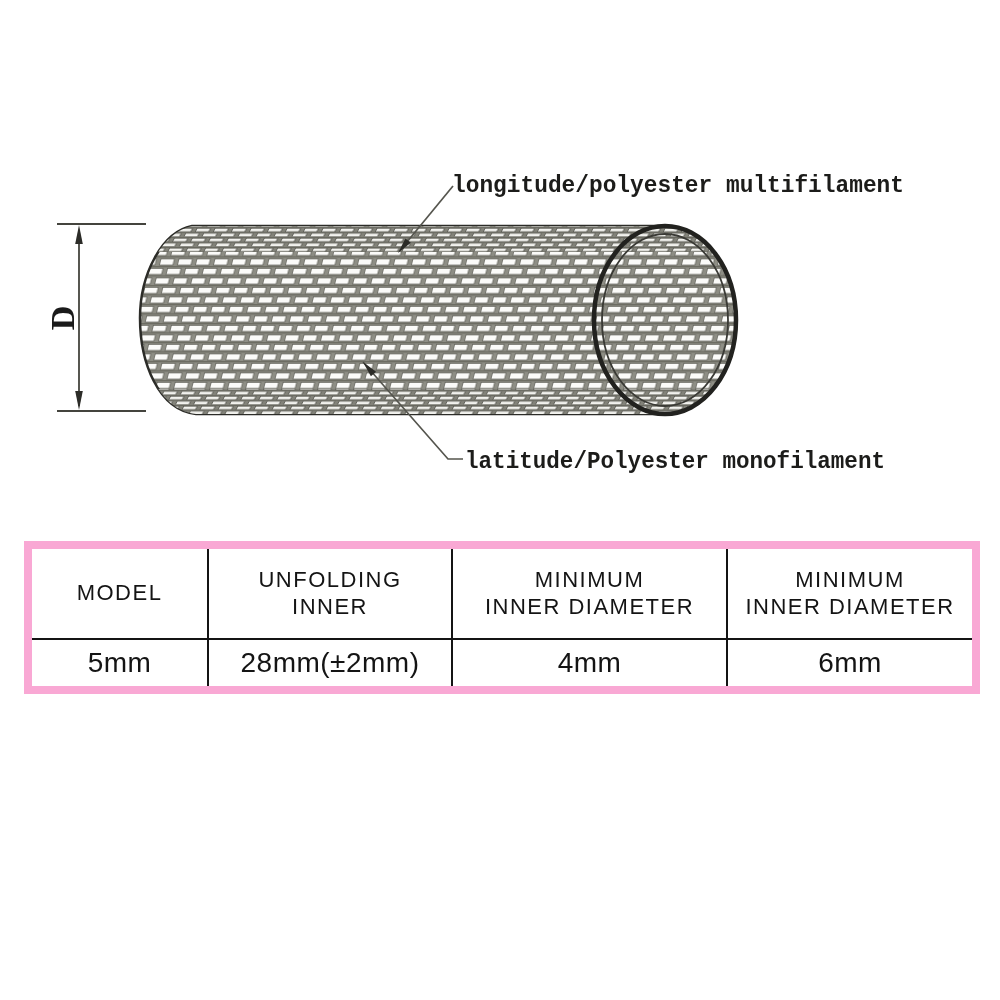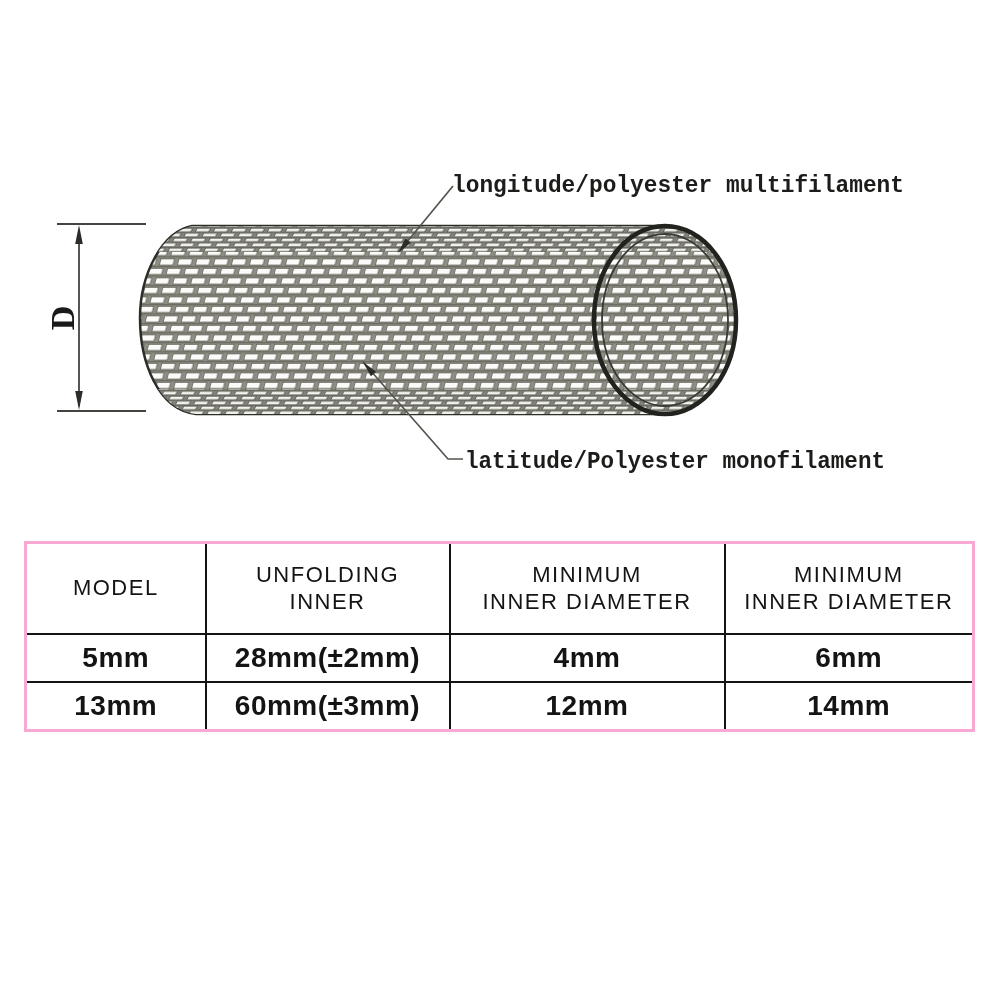--- a/index.html
+++ b/index.html
@@ -14,31 +14,31 @@
     font-weight:700;font-size:23px;fill:#1c1c1a;
   }
   .dim-letter{
     font-family:"Liberation Serif","DejaVu Serif",serif;
     font-weight:700;font-size:34px;fill:#1a1a1a;
   }
 
   table.spec{
     position:absolute;left:24px;top:541px;width:948px;
     border-collapse:collapse;table-layout:fixed;
-    border:3px solid #f9a8d4;
+    border:8px solid #f9a8d4;
   }
   table.spec th, table.spec td{
     border:2px solid #141414;text-align:center;vertical-align:middle;
     padding:0;color:#141414;background:#ffffff;
   }
   table.spec th{
     height:89px;font-weight:400;font-size:22px;letter-spacing:1.5px;line-height:1.22;
   }
   table.spec td{
-    height:46px;font-size:28px;letter-spacing:0.5px;font-weight:700;
+    height:46px;font-size:28px;letter-spacing:0.5px;font-weight:400;
   }
   th .hline{display:block;}
 </style>
 </head>
 <body>
 
 <div class="stage">
 
   <svg class="diagram" width="1000" height="525" viewBox="0 0 1000 525">
     <defs>
@@ -122,21 +122,15 @@
         </th>
       </tr>
     </thead>
     <tbody>
       <tr>
         <td>5mm</td>
         <td>28mm(±2mm)</td>
         <td>4mm</td>
         <td>6mm</td>
       </tr>
-      <tr>
-        <td>13mm</td>
-        <td>60mm(±3mm)</td>
-        <td>12mm</td>
-        <td>14mm</td>
-      </tr>
     </tbody>
   </table>
 </div>
 
 </body></html>

